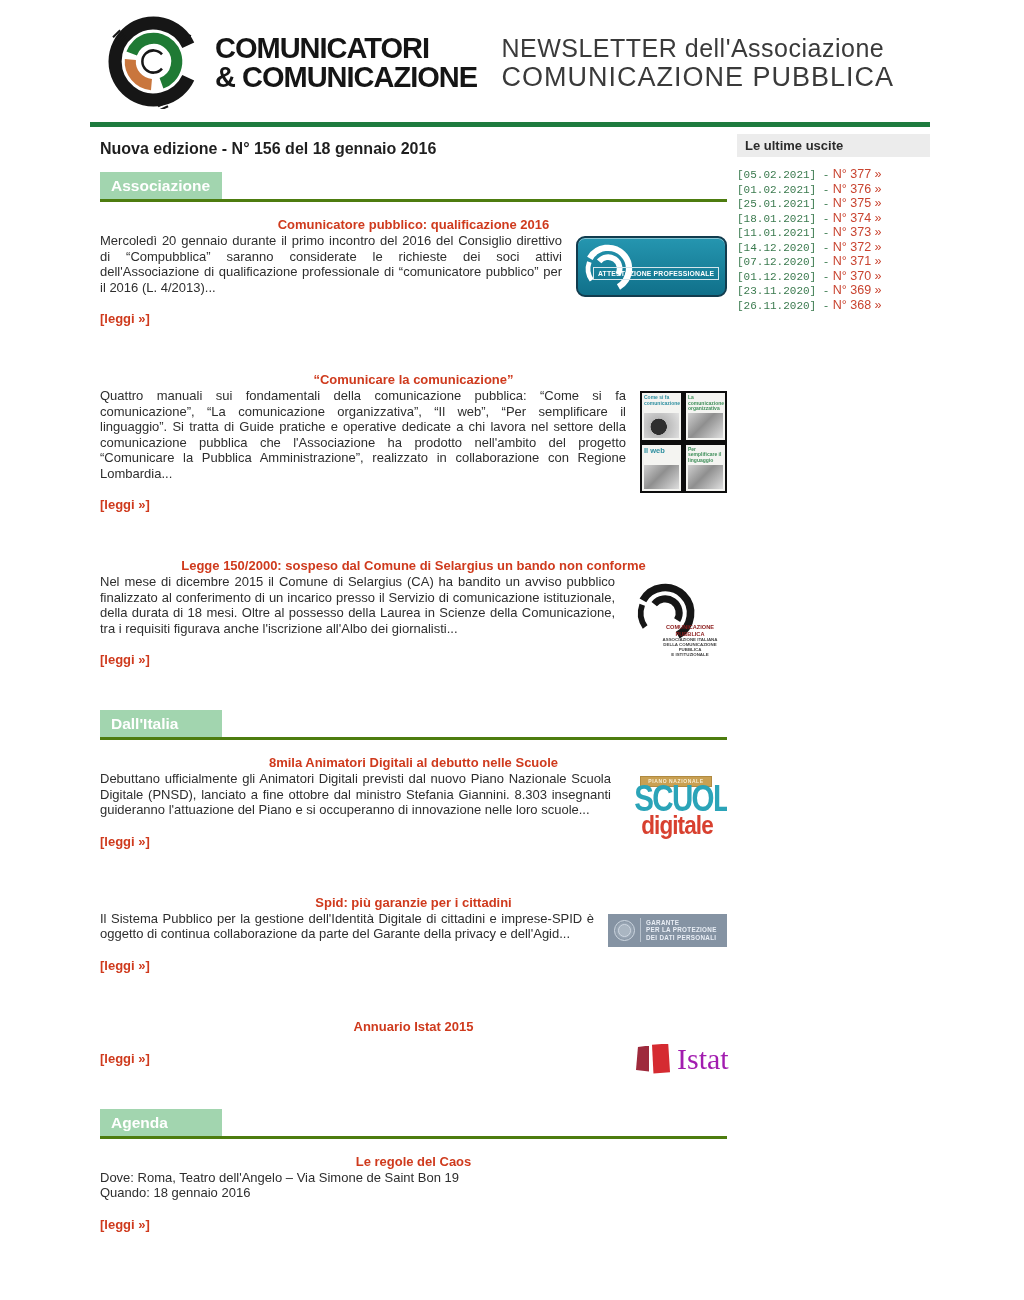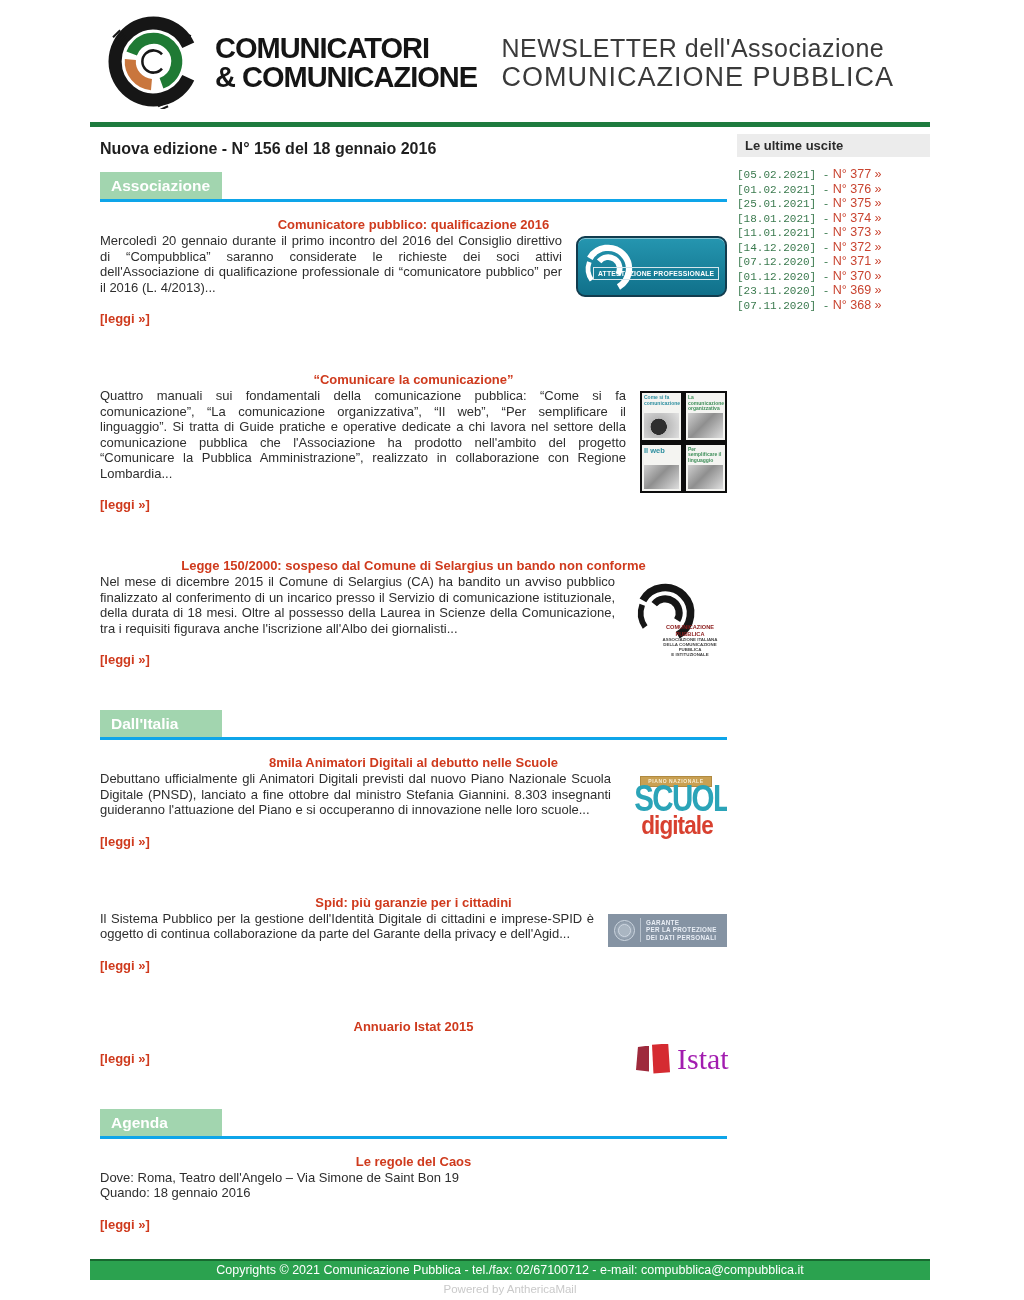--- a/index.html
+++ b/index.html
@@ -16,21 +16,21 @@
   .nl-l2{font-size:27px;line-height:30px;letter-spacing:1px;}
   .green-rule{height:5px;background:#1e7b3e;margin-top:4px;}
 
   
   .content{display:flex;align-items:flex-start;}
   main{width:627px;margin-left:10px;}
   aside{width:193px;margin-left:10px;}
 
   .edition{font-size:16px;font-weight:bold;color:#1f1f1f;margin:13px 0 14px;}
 
-  .section-head{border-bottom:3px solid #0ea5e9;margin-top:12px;}
+  .section-head{border-bottom:3px solid #4d7c0f;margin-top:12px;}
   .section-label{display:inline-block;background:#a2d5af;color:#fff;font-size:15.5px;
                  font-weight:bold;padding:5px 11px 4px;min-width:100px;}
 
   .article{margin-top:15px;}
   .article::after{content:"";display:block;clear:both;}
   .art-title{font-size:13px;font-weight:bold;color:#cf3a1d;margin:0 0 1px;text-decoration:none;display:block;text-align:center;}
   .art-body{font-size:13px;line-height:15.5px;margin:0;text-align:justify;color:#2e2e2e;}
   .agenda-line{font-size:13px;line-height:15.5px;margin:0;color:#2e2e2e;}
   .leggi{display:inline-block;font-size:13px;font-weight:bold;color:#cf3a1d;text-decoration:none;
          margin:16px 0 31px;}
@@ -276,23 +276,19 @@
         <ul class="aside-list">
           <li><span class="rel-date">[05.02.2021] -</span> <a class="rel-num">N° 377 »</a></li>
           <li><span class="rel-date">[01.02.2021] -</span> <a class="rel-num">N° 376 »</a></li>
           <li><span class="rel-date">[25.01.2021] -</span> <a class="rel-num">N° 375 »</a></li>
           <li><span class="rel-date">[18.01.2021] -</span> <a class="rel-num">N° 374 »</a></li>
           <li><span class="rel-date">[11.01.2021] -</span> <a class="rel-num">N° 373 »</a></li>
           <li><span class="rel-date">[14.12.2020] -</span> <a class="rel-num">N° 372 »</a></li>
           <li><span class="rel-date">[07.12.2020] -</span> <a class="rel-num">N° 371 »</a></li>
           <li><span class="rel-date">[01.12.2020] -</span> <a class="rel-num">N° 370 »</a></li>
           <li><span class="rel-date">[23.11.2020] -</span> <a class="rel-num">N° 369 »</a></li>
-          <li><span class="rel-date">[07.11.2020] -</span> <a class="rel-num">N° 368 »</a></li>
+          <li><span class="rel-date">[26.11.2020] -</span> <a class="rel-num">N° 368 »</a></li>
         </ul>
       </aside>
     </div>
   </div>
 
-  <div class="footer">
-    <div class="footer-bar">Copyrights © 2021 Comunicazione Pubblica - tel./fax: 02/67100712 - e-mail: compubblica@compubblica.it</div>
-    <div class="powered">Powered by AnthericaMail</div>
-  </div>
 </div>
 
 </body></html>

